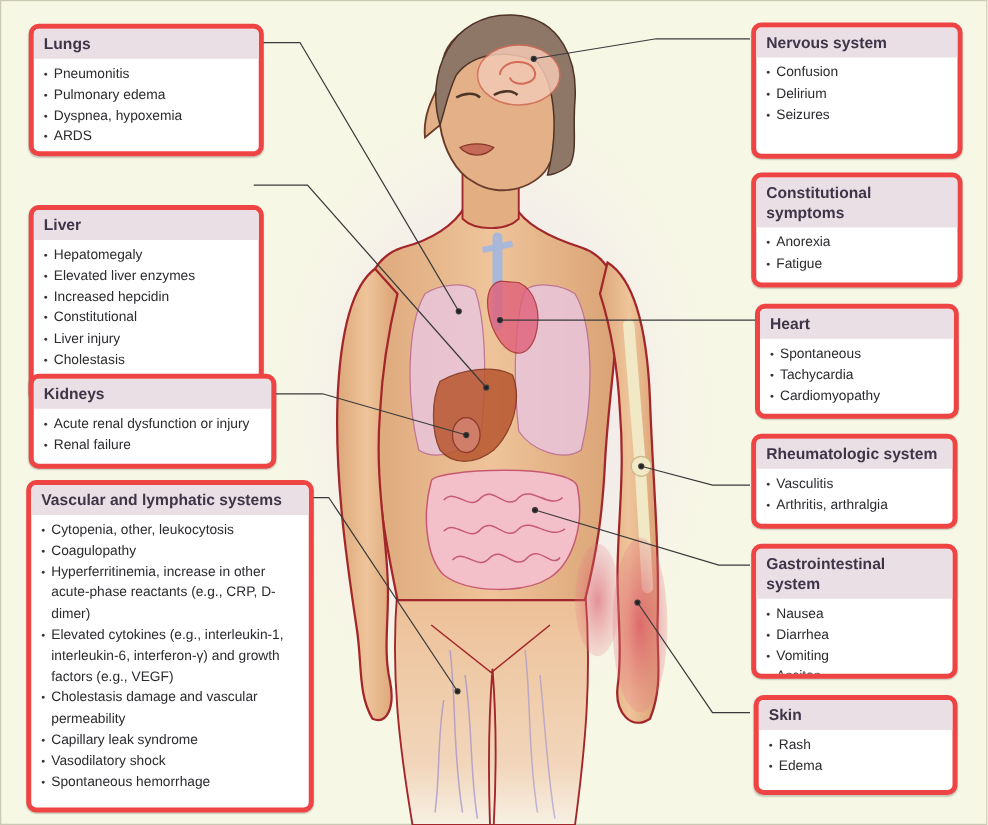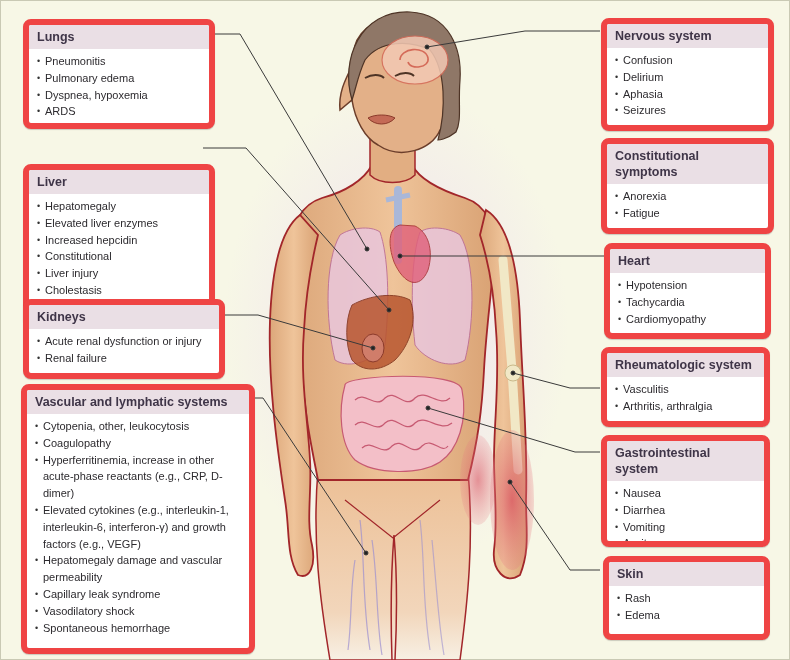--- a/index.html
+++ b/index.html
@@ -9,21 +9,21 @@
     font-family: "Liberation Sans", "DejaVu Sans", sans-serif;
   }
   .frame {
     position: absolute; left: 0; top: 0; width: 788px; height: 658px;
     border: 1px solid #c9c9b4;
     background: radial-gradient(ellipse 230px 330px at 395px 330px, #efe3ea 0%, #f3ecea 40%, #f7f7e6 75%);
   }
   svg.art { position: absolute; left: 0; top: 0; }
   .box {
     position: absolute; background: #ffffff;
-    border: 6px solid #ef4444; border-radius: 8px;
+    border: 4px solid #ef4444; border-radius: 8px;
     box-shadow: 0 1px 1px rgba(0,0,0,0.18);
     overflow: hidden;
   }
   .box .hdr {
     background: #eadfe5; color: #3f3548;
     font-weight: bold; font-size: 12.5px;
     padding: 4px 8px 4px 8px; line-height: 16px;
   }
   .box ul { list-style: none; margin: 0; padding: 4px 8px 6px 8px; }
   .box li {
@@ -163,49 +163,48 @@
   </ul>
 </div>
 
 <div class="box" style="left:21px; top:384px; width:222px; height:258px;">
   <div class="hdr">Vascular and lymphatic systems</div>
   <ul>
     <li>Cytopenia, other, leukocytosis</li>
     <li>Coagulopathy</li>
     <li>Hyperferritinemia, increase in other acute-phase reactants (e.g., CRP, D-dimer)</li>
     <li>Elevated cytokines (e.g., interleukin-1, interleukin-6, interferon-γ) and growth factors (e.g., VEGF)</li>
-    <li>Hepatomegaly damage and vascular permeability</li>
+    <li>Cholestasis damage and vascular permeability</li>
     <li>Capillary leak syndrome</li>
     <li>Vasodilatory shock</li>
     <li>Spontaneous hemorrhage</li>
   </ul>
 </div>
 
 <div class="box" style="left:601px; top:18px; width:161px; height:101px;">
   <div class="hdr">Nervous system</div>
   <ul>
     <li>Confusion</li>
     <li>Delirium</li>
-    <li>Aphasia</li>
     <li>Seizures</li>
   </ul>
 </div>
 
 <div class="box" style="left:601px; top:138px; width:161px; height:84px;">
   <div class="hdr">Constitutional symptoms</div>
   <ul>
     <li>Anorexia</li>
     <li>Fatigue</li>
   </ul>
 </div>
 
 <div class="box" style="left:604px; top:243px; width:155px; height:84px;">
   <div class="hdr">Heart</div>
   <ul>
-    <li>Hypotension</li>
+    <li>Spontaneous</li>
     <li>Tachycardia</li>
     <li>Cardiomyopathy</li>
   </ul>
 </div>
 
 <div class="box" style="left:601px; top:347px; width:157px; height:68px;">
   <div class="hdr">Rheumatologic system</div>
   <ul>
     <li>Vasculitis</li>
     <li>Arthritis, arthralgia</li>

